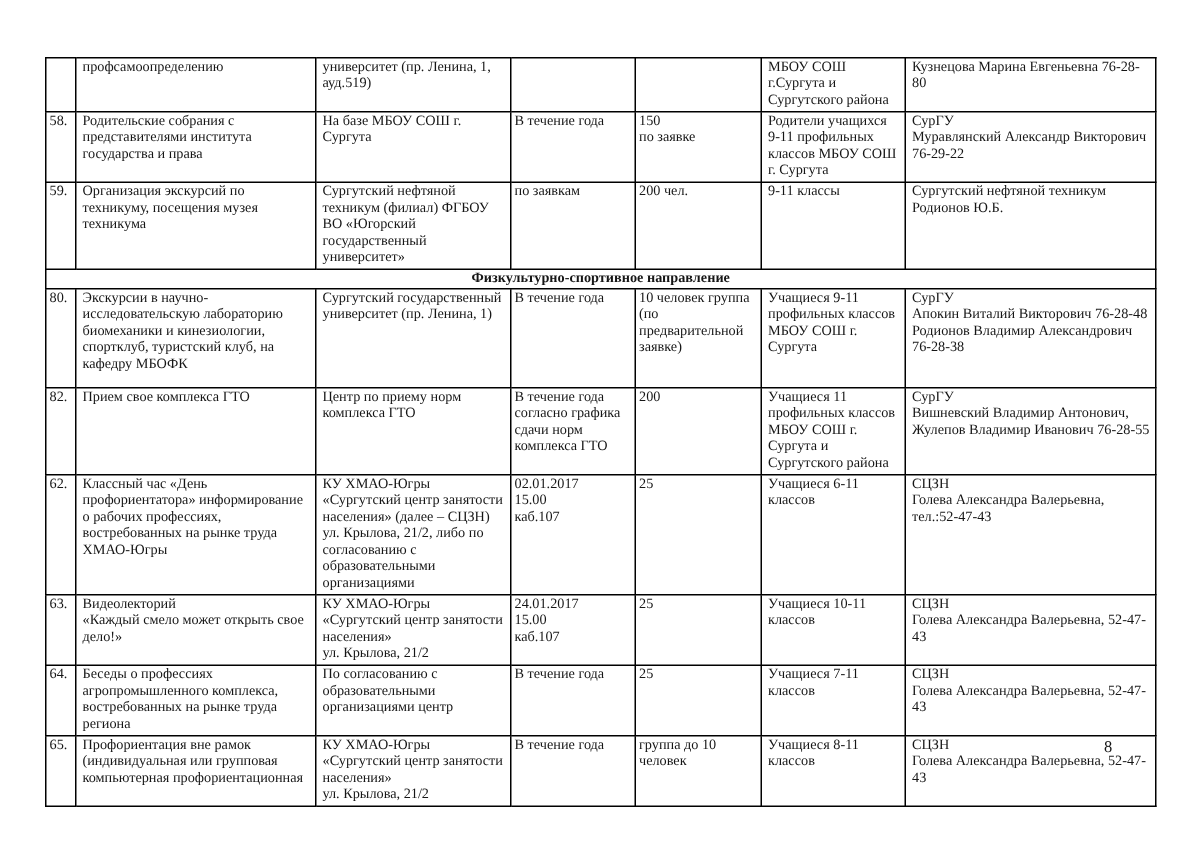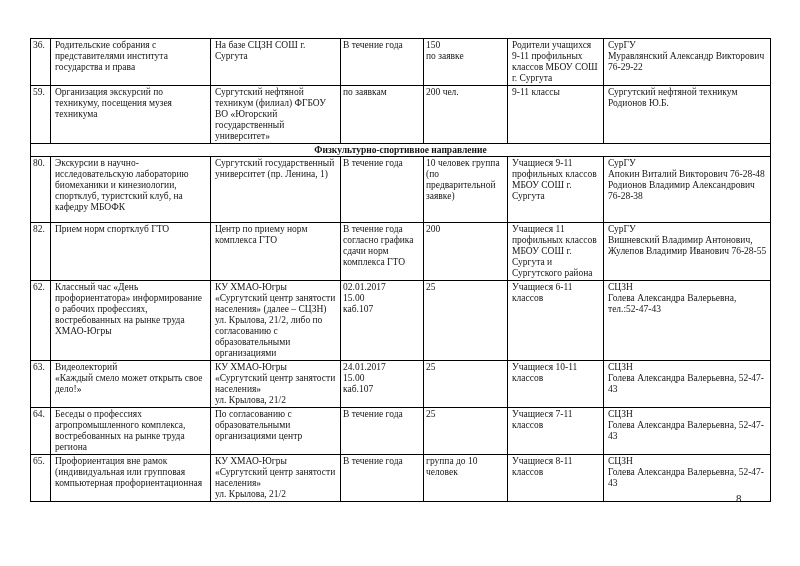--- a/index.html
+++ b/index.html
@@ -52,24 +52,33 @@
   <colgroup>
     <col style="width:20px">
       <col style="width:160px">
       <col style="width:130px">
     <col style="width:83px">
       <col style="width:84px">
       <col style="width:96px">
       <col style="width:167px">
   </colgroup>
   <tbody>
+    <tr style="height:28px">
+      <td class="c-num"></td>
+      <td class="c-act">профсамоопределению</td>
+      <td class="c-loc">университет (пр. Ленина, 1, ауд.519)</td>
+      <td class="c-date"></td>
+      <td class="c-cnt"></td>
+      <td class="c-part">МБОУ СОШ г.Сургута и Сургутского района</td>
+      <td class="c-resp">Кузнецова Марина Евгеньевна 76-28-80</td>
+    </tr>
     <tr style="height:38px">
-      <td class="c-num">36.</td>
+      <td class="c-num">58.</td>
       <td class="c-act">Родительские собрания с представителями института государства и права</td>
-      <td class="c-loc">На базе СЦЗН СОШ г. Сургута</td>
+      <td class="c-loc">На базе МБОУ СОШ г. Сургута</td>
       <td class="c-date">В течение года</td>
       <td class="c-cnt">150
 по заявке</td>
       <td class="c-part">Родители учащихся 9-11 профильных классов МБОУ СОШ г. Сургута</td>
       <td class="c-resp">СурГУ
 Муравлянский Александр Викторович 76-29-22</td>
     </tr>
     <tr style="height:48px">
       <td class="c-num">59.</td>
       <td class="c-act">Организация экскурсий по техникуму, посещения музея техникума</td>
@@ -89,21 +98,21 @@
       <td class="c-date">В течение года</td>
       <td class="c-cnt">10 человек группа (по предварительной заявке)</td>
       <td class="c-part">Учащиеся 9-11 профильных классов МБОУ СОШ г. Сургута</td>
       <td class="c-resp">СурГУ
 Апокин Виталий Викторович 76-28-48
 Родионов Владимир Александрович
 76-28-38</td>
     </tr>
     <tr style="height:52px">
       <td class="c-num">82.</td>
-      <td class="c-act">Прием норм спортклуб ГТО</td>
+      <td class="c-act">Прием свое комплекса ГТО</td>
       <td class="c-loc">Центр по приему норм комплекса ГТО</td>
       <td class="c-date">В течение года согласно графика сдачи норм комплекса ГТО</td>
       <td class="c-cnt">200</td>
       <td class="c-part">Учащиеся 11 профильных классов МБОУ СОШ г. Сургута и Сургутского района</td>
       <td class="c-resp">СурГУ
 Вишневский Владимир Антонович,
 Жулепов Владимир Иванович 76-28-55</td>
     </tr>
     <tr style="height:77px">
       <td class="c-num">62.</td>

